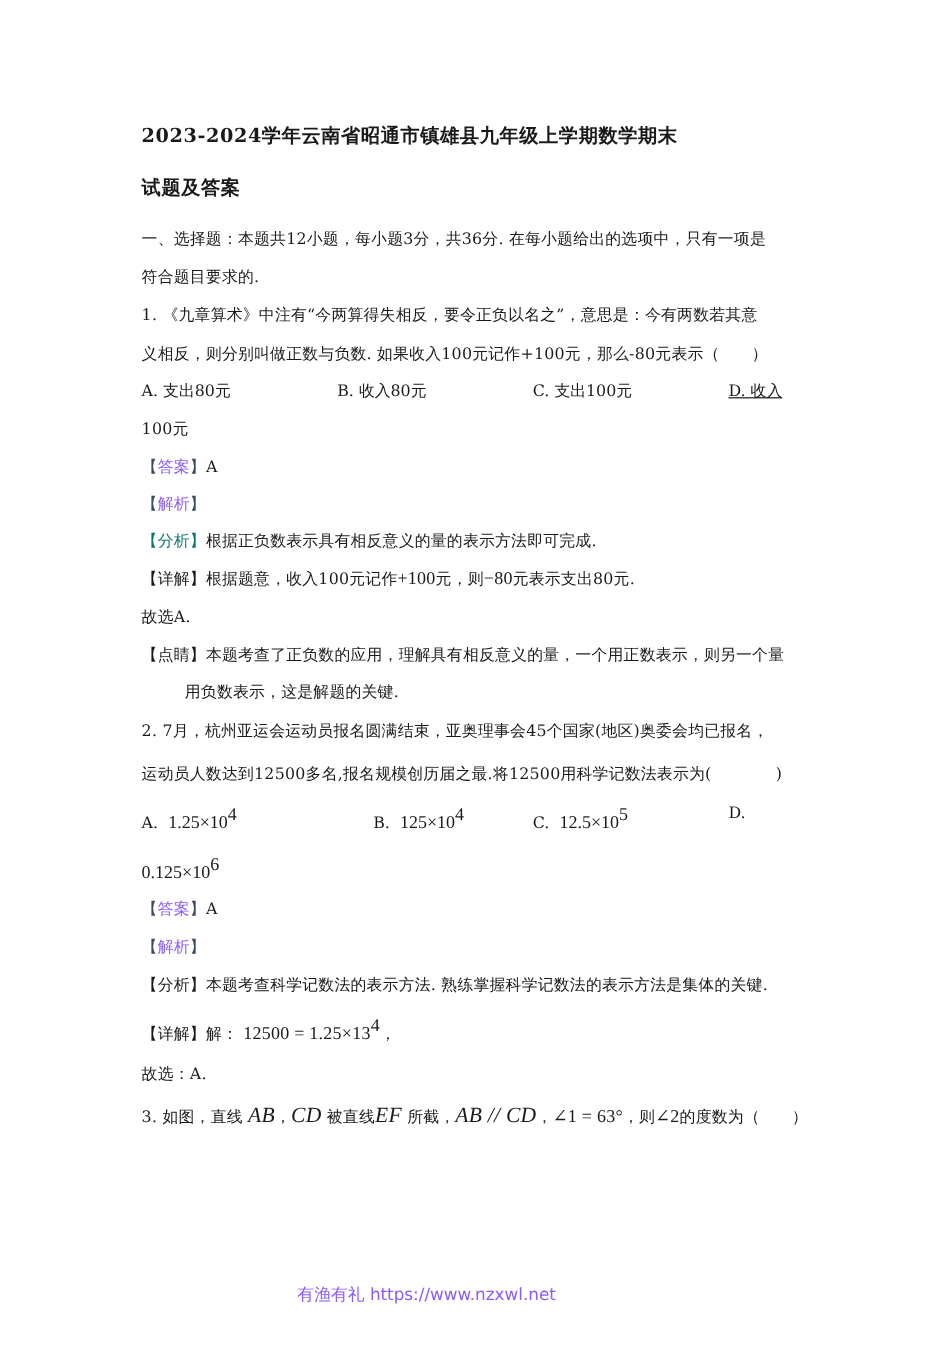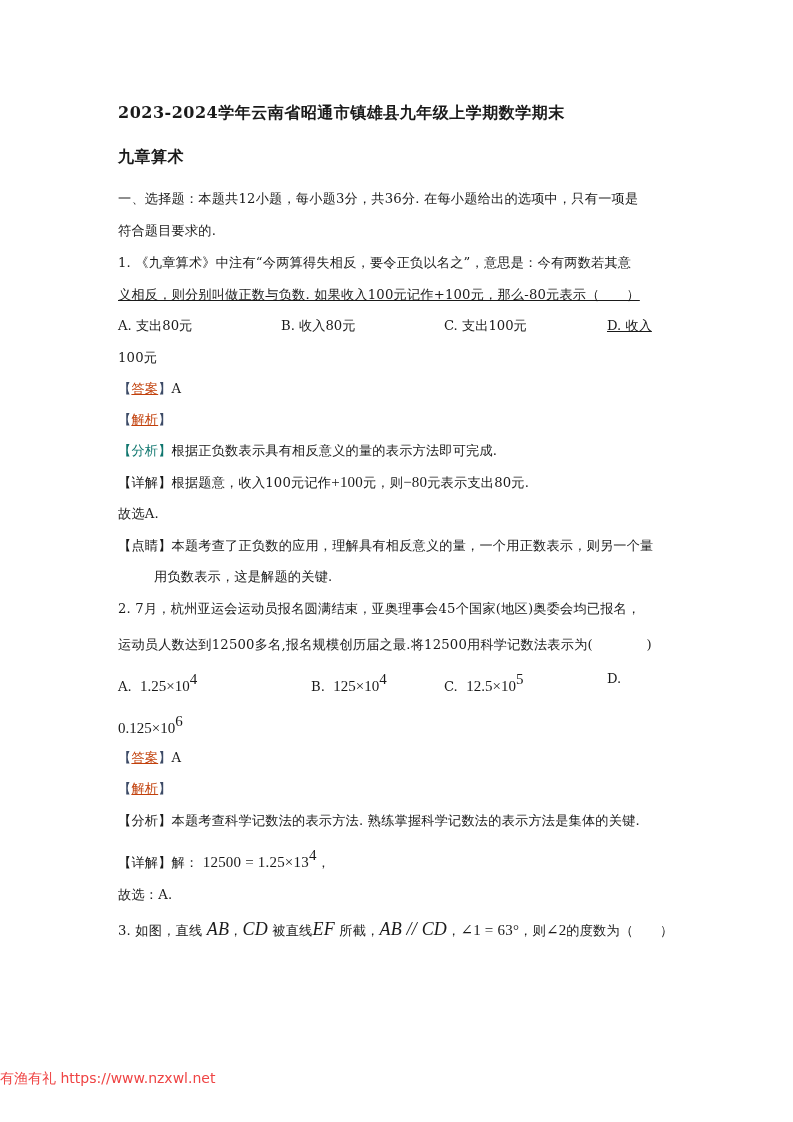--- a/index.html
+++ b/index.html
@@ -6,36 +6,36 @@
   body { width: 793px; height: 1122px; position: relative; overflow: hidden;
          font-family: "DejaVu Serif", "Liberation Serif", serif; color: #1a1a1a; }
   .title { position: absolute; left: 118px; font-size: 16px; font-weight: bold;
            font-family: "DejaVu Serif", serif; letter-spacing: 0.5px; white-space: nowrap; }
   .line { position: absolute; left: 118px; font-size: 13.2px; white-space: nowrap; letter-spacing: 0.2px; }
   .opt { position: absolute; font-size: 13.2px; white-space: nowrap; }
   .math { font-family: "Liberation Serif", "DejaVu Serif", serif; font-size: 15px; }
   .mathi { font-family: Liberation Serif, serif; font-style: italic; font-size: 18px; }
   sup { font-size: 9px; vertical-align: 7px; }
   .tag-br { color: #3c4a66; }
-  .tag-tx { color: #c2410c; text-decoration: underline; }
+  .tag-tx { color: #8b5cf6; }
   .tag-dark { color: #0f766e; }
-  .footer { position: absolute; left: 0; width: 711px; top: 1070px; text-align: left;
-            font-family: "DejaVu Sans", sans-serif; font-size: 14px; color: #ef4444; }
+  .footer { position: absolute; left: 0; width: 711px; top: 1070px; text-align: center;
+            font-family: "DejaVu Sans", sans-serif; font-size: 14px; color: #8b5cf6; }
 </style>
 </head>
 <body>
 
 <div class="title" style="top:103px;">2023-2024学年云南省昭通市镇雄县九年级上学期数学期末</div>
-<div class="title" style="top:147px;">九章算术</div>
+<div class="title" style="top:147px;">试题及答案</div>
 
 <div class="line" style="top:190px;">一、选择题：本题共12小题，每小题3分，共36分. 在每小题给出的选项中，只有一项是</div>
 <div class="line" style="top:222px;">符合题目要求的.</div>
 
 <div class="line" style="top:254px;">1. 《九章算术》中注有“今两算得失相反，要令正负以名之”，意思是：今有两数若其意</div>
-<div class="line" style="top:286px;text-decoration:underline;">义相反，则分别叫做正数与负数. 如果收入100元记作+100元，那么-80元表示（　　）</div>
+<div class="line" style="top:286px;">义相反，则分别叫做正数与负数. 如果收入100元记作+100元，那么-80元表示（　　）</div>
 <div class="opt" style="left:118px; top:317px;">A. 支出80元</div>
 <div class="opt" style="left:281px; top:317px;text-align:center;">B. 收入80元</div>
 <div class="opt" style="left:444px; top:317px;">C. 支出100元</div>
 <div class="opt" style="left:607px; top:317px;text-decoration:underline;">D. 收入</div>
 <div class="line" style="top:349px;">100元</div>
 
 <div class="line" style="top:380px;">
   <span class="tag-br">【</span><span class="tag-tx">答案</span><span class="tag-br">】</span><span>A</span>
 </div>
 <div class="line" style="top:411px;">

